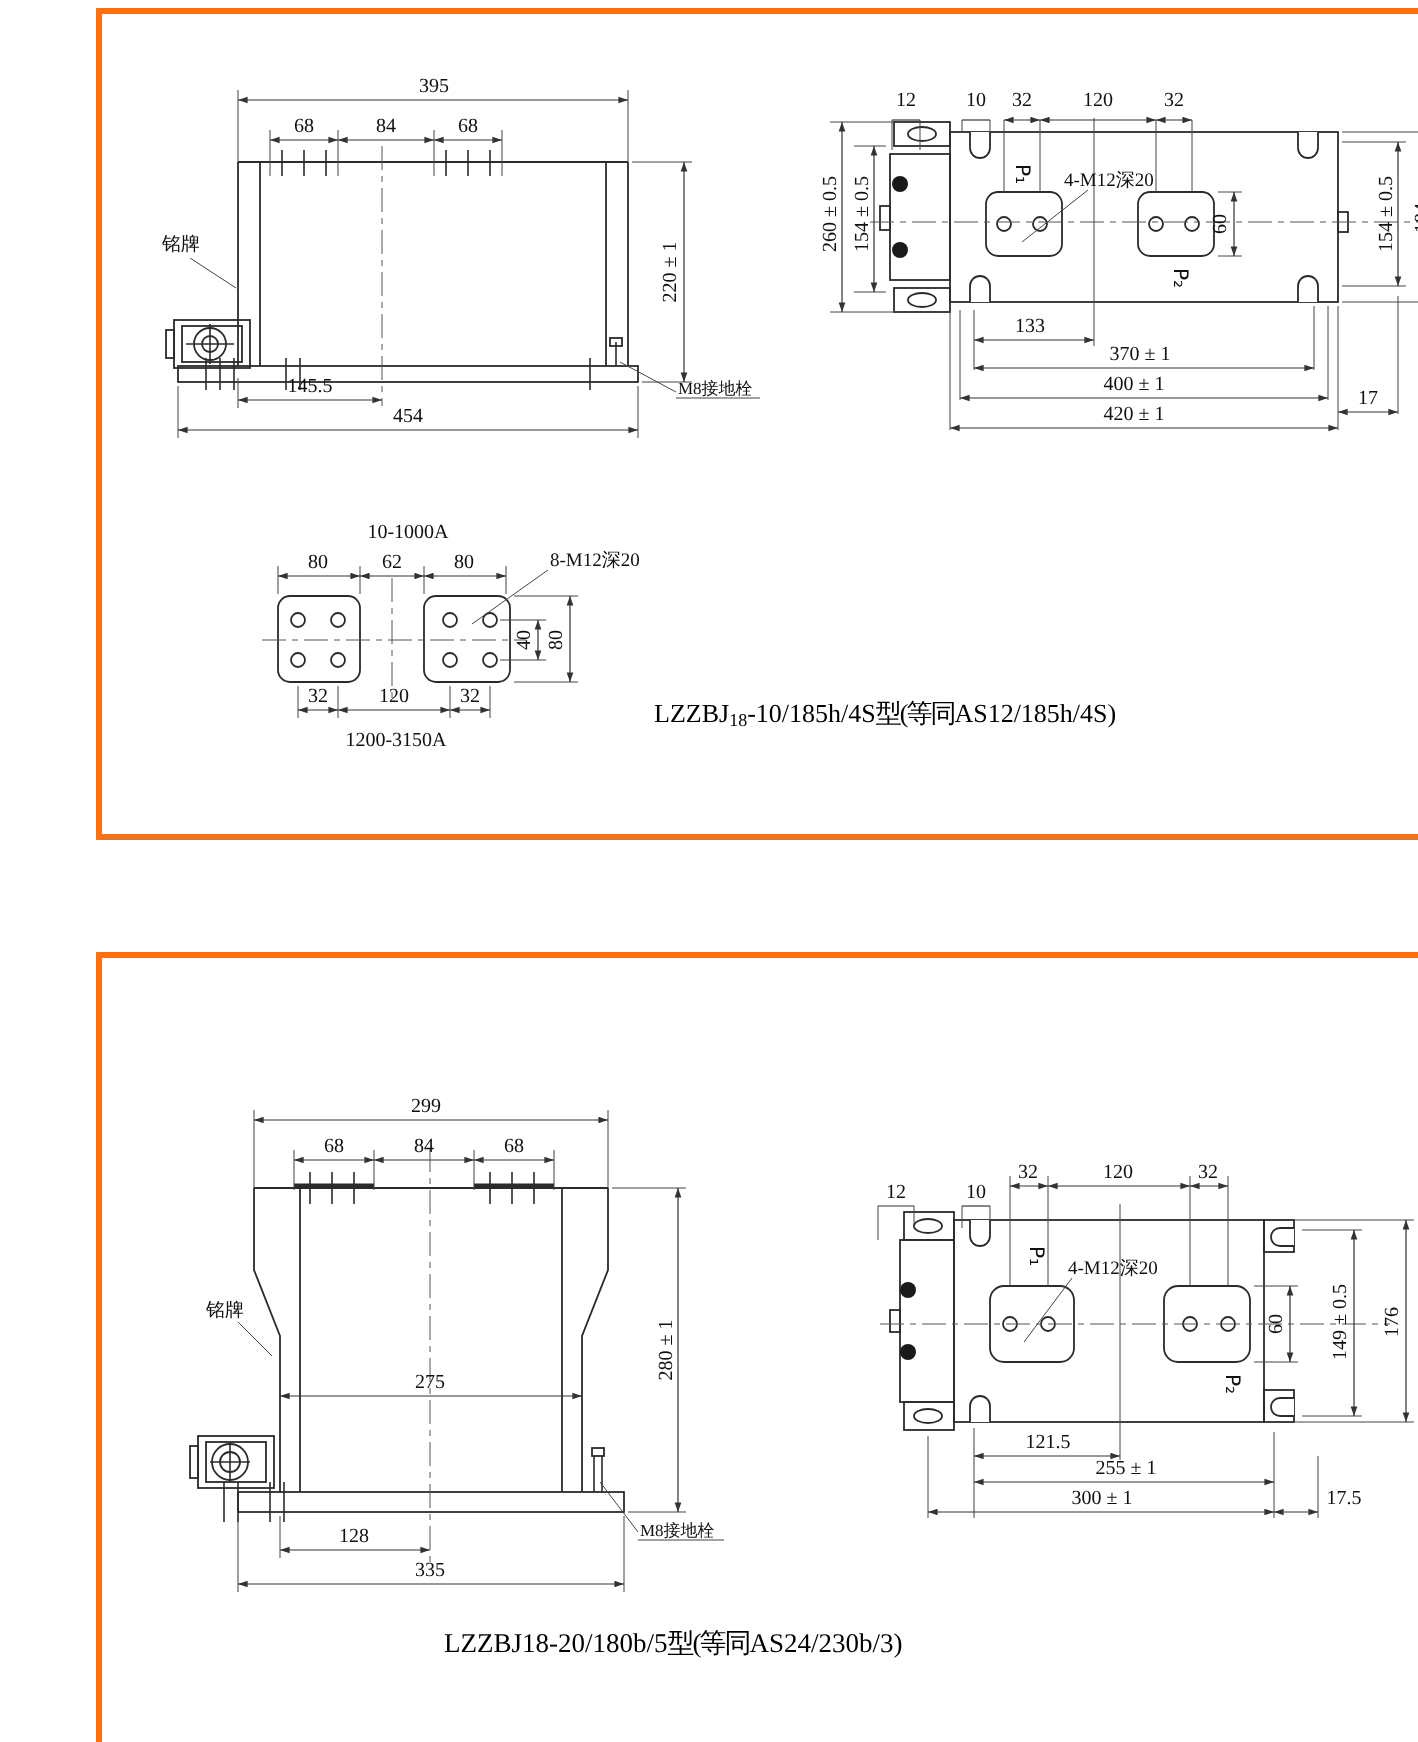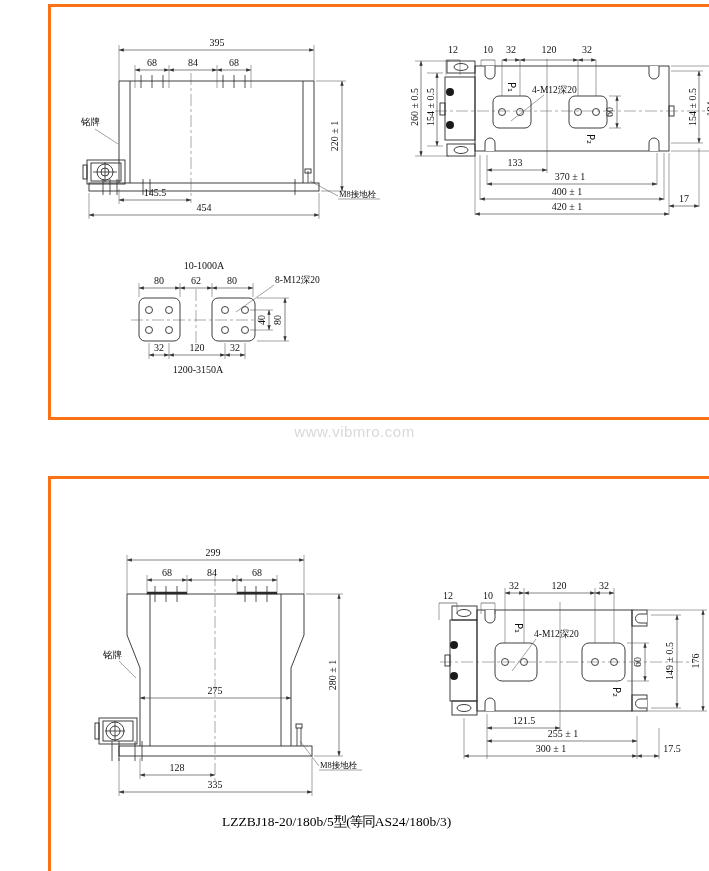--- a/index.html
+++ b/index.html
@@ -250,22 +250,24 @@
         <text class="dt" x="218" y="317" transform="rotate(-90 218 317)">40</text>
         <text class="dt" x="234" y="317" transform="rotate(-90 234 317)">80</text>
         <text class="dt" x="112" y="348">32</text>
         <text class="dt" x="150" y="348">120</text>
         <text class="dt" x="188" y="348">32</text>
         <text class="dt" x="151" y="370">1200-3150A</text>
       </g>
     </svg>
   </div>
 
-
-  <div class="watermark">www.vibmro.com</div>
+  <div class="caption" id="caption1">
+    <span>LZZBJ</span><span class="sub">18</span><span>-10/185h/4S</span><span class="cjk">型(等同</span><span>AS12/185h/4S)</span>
+  </div>
+
 
   <div class="panel" id="panel2">
     <svg viewBox="4 451 699 414">
 
       <g>
         <g class="o">
           <line x1="80" y1="566" x2="257" y2="566"></line>
           <path d="M80,566 V607 L93,640 V718"></path>
           <path d="M257,566 V607 L244,640 V718"></path>
           <line x1="103" y1="566" x2="103" y2="718"></line>
@@ -411,16 +413,16 @@
         <text class="dt" x="652" y="633" transform="rotate(-90 652 633)">176</text>
         <text class="dt" x="477" y="696">121.5</text>
         <text class="dt" x="516" y="709">255 ± 1</text>
         <text class="dt" x="504" y="724">300 ± 1</text>
         <text class="dt" x="625" y="724">17.5</text>
       </g>
     </svg>
   </div>
 
   <div class="caption" id="caption2">
-    <span>LZZBJ18-20/180b/5</span><span class="cjk">型(等同</span><span>AS24/180b/3)</span>
+    <span>LZZBJ18-20/180b/5</span><span class="cjk">型(等同</span><span>AS24/230b/3)</span>
   </div>
 
 </div>
 
 </body></html>

